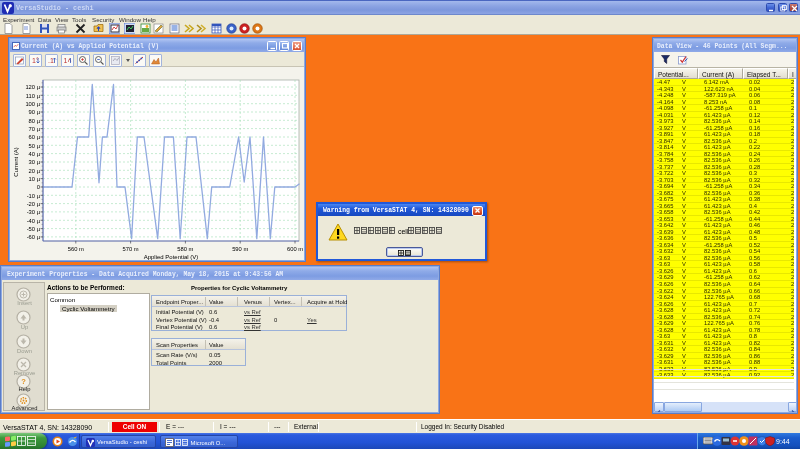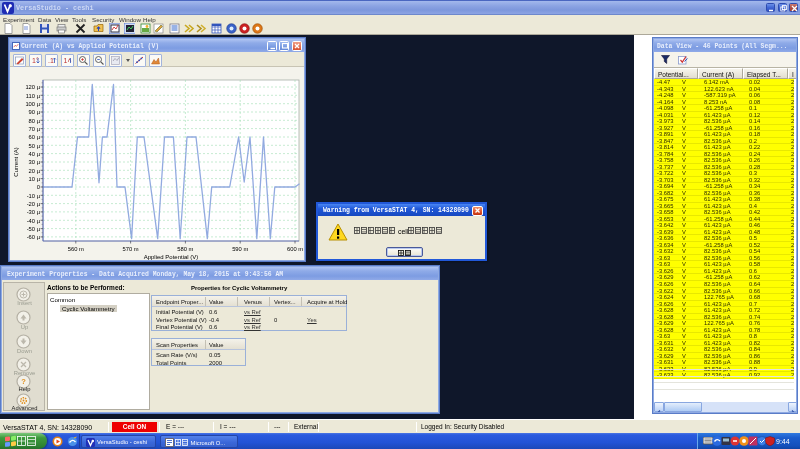--- a/index.html
+++ b/index.html
@@ -1,15 +1,15 @@
 <!DOCTYPE html>
 <html><head><meta charset="utf-8"><style>
 *{margin:0;padding:0;box-sizing:border-box}
 body{font-family:"Liberation Sans",sans-serif;width:800px;height:449px;overflow:hidden}
-#root{position:relative;width:634px;height:449px;background:#0f172a;font-family:"Liberation Sans",sans-serif}
+#root{position:relative;width:800px;height:449px;background:#f97316;font-family:"Liberation Sans",sans-serif}
 .abs{position:absolute}
 
 #title{left:0;top:0;width:800px;height:15px;background:linear-gradient(180deg,#a3b8ec 0%,#8aa2e2 40%,#7d97dc 70%,#8ca4e4 100%);border-bottom:1px solid #6d88cc;border-top:1px solid #4a66c0}
 #title .txt{position:absolute;left:16px;top:3px;font-size:6.8px;font-weight:bold;color:#ccd8f4;font-family:"Liberation Mono",monospace;letter-spacing:0}
 .wbtn{position:absolute;top:2px;width:9px;height:9px;border:1px solid #2e4cb0;background:linear-gradient(180deg,#6b90e8 0%,#4166d4 50%,#3050c0 100%);border-radius:1.5px}
 
 #menu{left:0;top:15px;width:800px;height:8px;background:#ece9d8;font-size:6.2px;color:#333}
 #menu span{position:absolute;top:0.5px}
 
 #tbar{left:0;top:23px;width:800px;height:12px;background:#ece9d8;border-bottom:1px solid #aca899}

